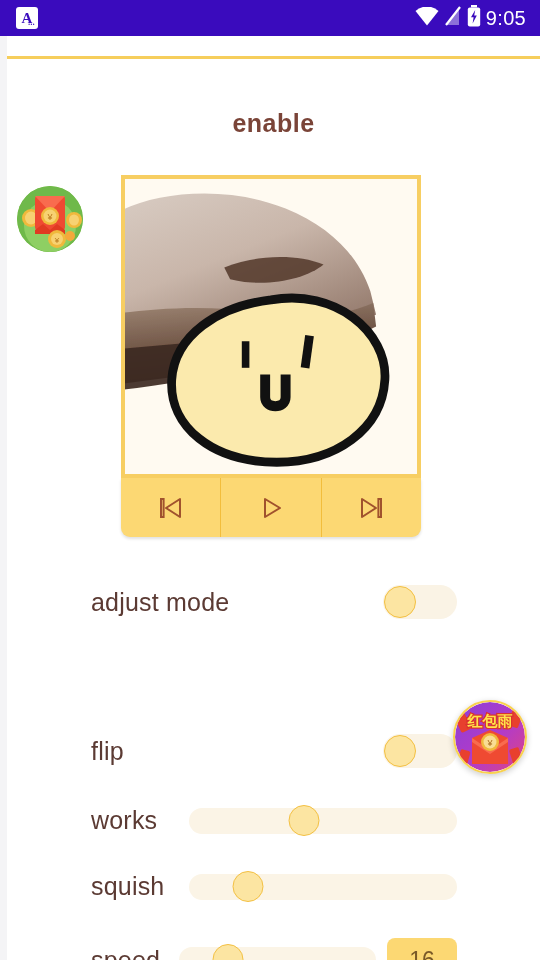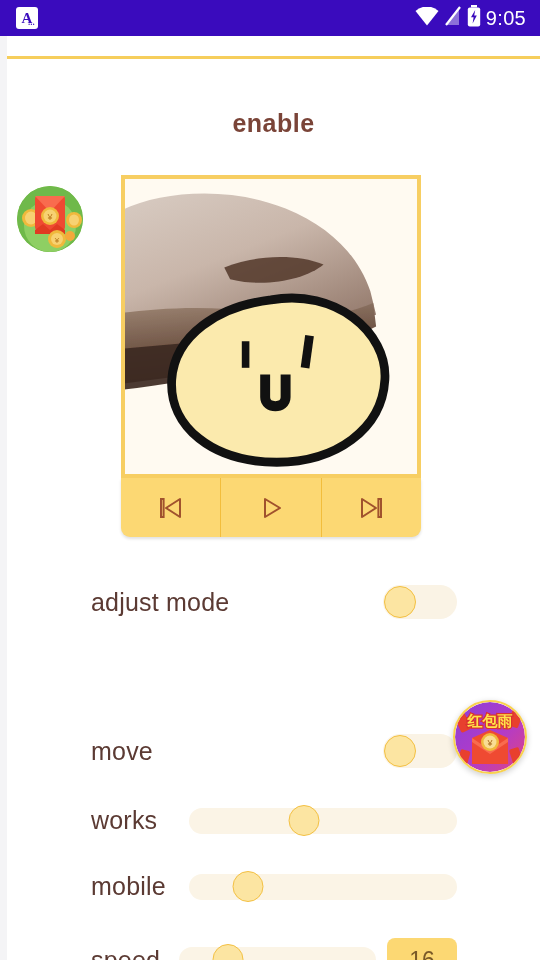--- a/index.html
+++ b/index.html
@@ -364,35 +364,35 @@
 
   <div class="row" style="top:526px;">
     <span class="row-label">adjust mode</span>
     <div class="toggle">
       <div class="toggle-knob"></div>
     </div>
   </div>
 
 
   <div class="row" style="top:675px;">
-    <span class="row-label">move</span>
+    <span class="row-label">flip</span>
     <div class="toggle">
       <div class="toggle-knob"></div>
     </div>
   </div>
 
   <div class="row" style="top:747px;">
     <span class="row-label">works</span>
     <div class="slider" style="width:268px;">
       <div class="slider-thumb" style="left:43%;"></div>
     </div>
   </div>
 
   <div class="row" style="top:813px;">
-    <span class="row-label">mobile</span>
+    <span class="row-label">squish</span>
     <div class="slider" style="width:268px;">
       <div class="slider-thumb" style="left:22%;"></div>
     </div>
   </div>
 
   <div class="row" style="top:879px;">
     <span class="row-label">speed</span>
     <div class="slider" style="width:197px;">
       <div class="slider-thumb" style="left:25%;"></div>
     </div>

